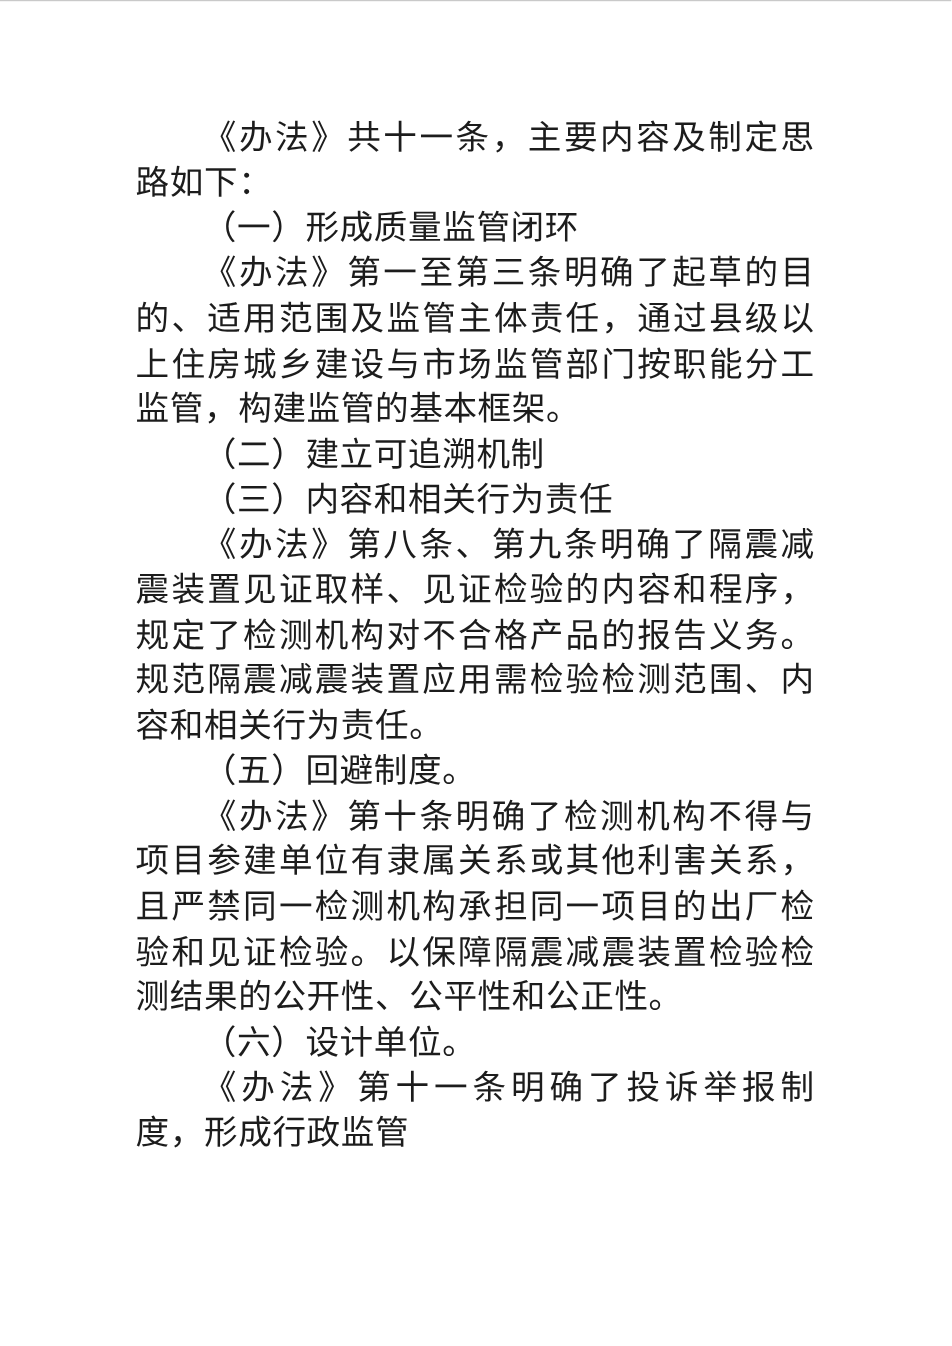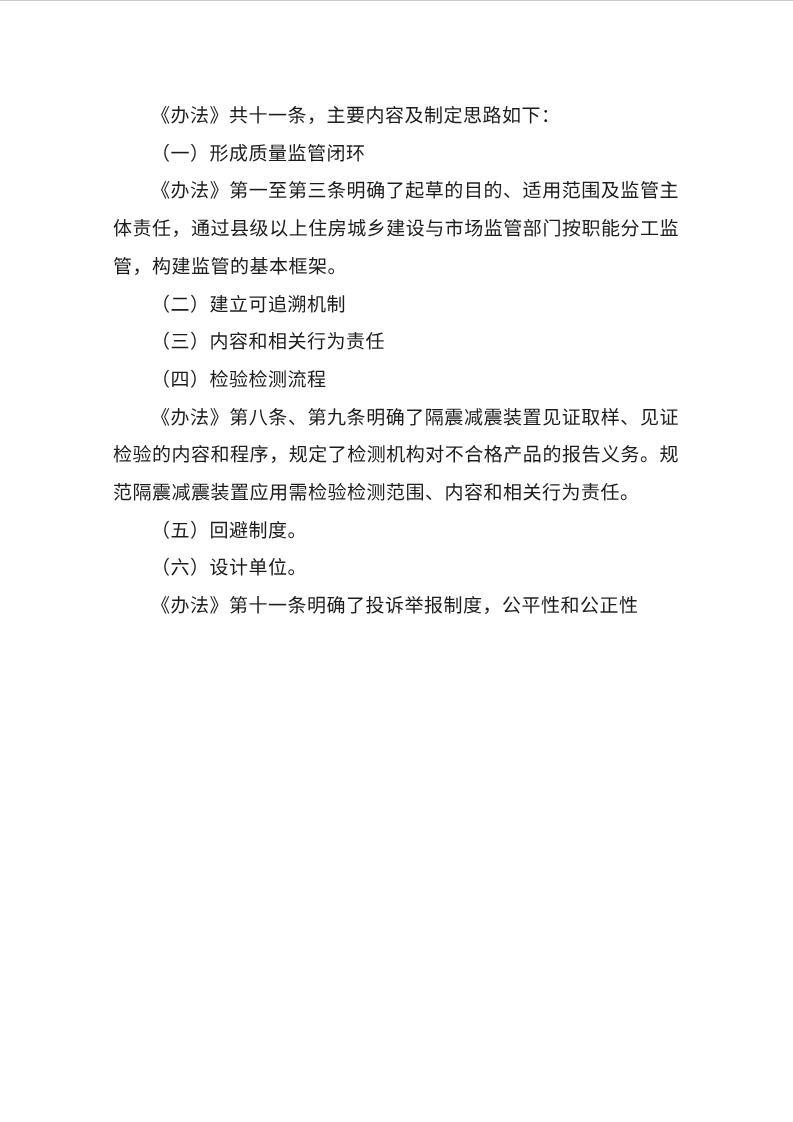--- a/index.html
+++ b/index.html
@@ -22,21 +22,21 @@
     background: var(--page-bg, #ffffff);
     border-top: 1px solid var(--edge-color, #c9c9c9);
   }
 
   .doc-body {
     position: absolute;
     top: 96px;
     left: 113px;
     width: 566px;
     color: var(--text-color, #1c1c1c);
-    font-size: 19px;
+    font-size: 28px;
     line-height: 37.7px;
     letter-spacing: 0.5px;
   }
 
   .doc-body p {
     text-indent: 2em;
     text-align: justify;
     text-align-last: left;
     word-break: break-all;
   }
@@ -44,19 +44,19 @@
 </head>
 <body>
 
 <div class="page">
   <div class="doc-body">
     <p>《办法》共十一条，主要内容及制定思路如下：</p>
     <p>（一）形成质量监管闭环</p>
     <p>《办法》第一至第三条明确了起草的目的、适用范围及监管主体责任，通过县级以上住房城乡建设与市场监管部门按职能分工监管，构建监管的基本框架。</p>
     <p>（二）建立可追溯机制</p>
     <p>（三）内容和相关行为责任</p>
-    <p>（四）检验检测流程</p>
     <p>《办法》第八条、第九条明确了隔震减震装置见证取样、见证检验的内容和程序，规定了检测机构对不合格产品的报告义务。规范隔震减震装置应用需检验检测范围、内容和相关行为责任。</p>
     <p>（五）回避制度。</p>
+    <p>《办法》第十条明确了检测机构不得与项目参建单位有隶属关系或其他利害关系，且严禁同一检测机构承担同一项目的出厂检验和见证检验。以保障隔震减震装置检验检测结果的公开性、公平性和公正性。</p>
     <p>（六）设计单位。</p>
-    <p>《办法》第十一条明确了投诉举报制度，公平性和公正性</p>
+    <p>《办法》第十一条明确了投诉举报制度，形成行政监管</p>
   </div>
 </div>
 
 </body></html>

